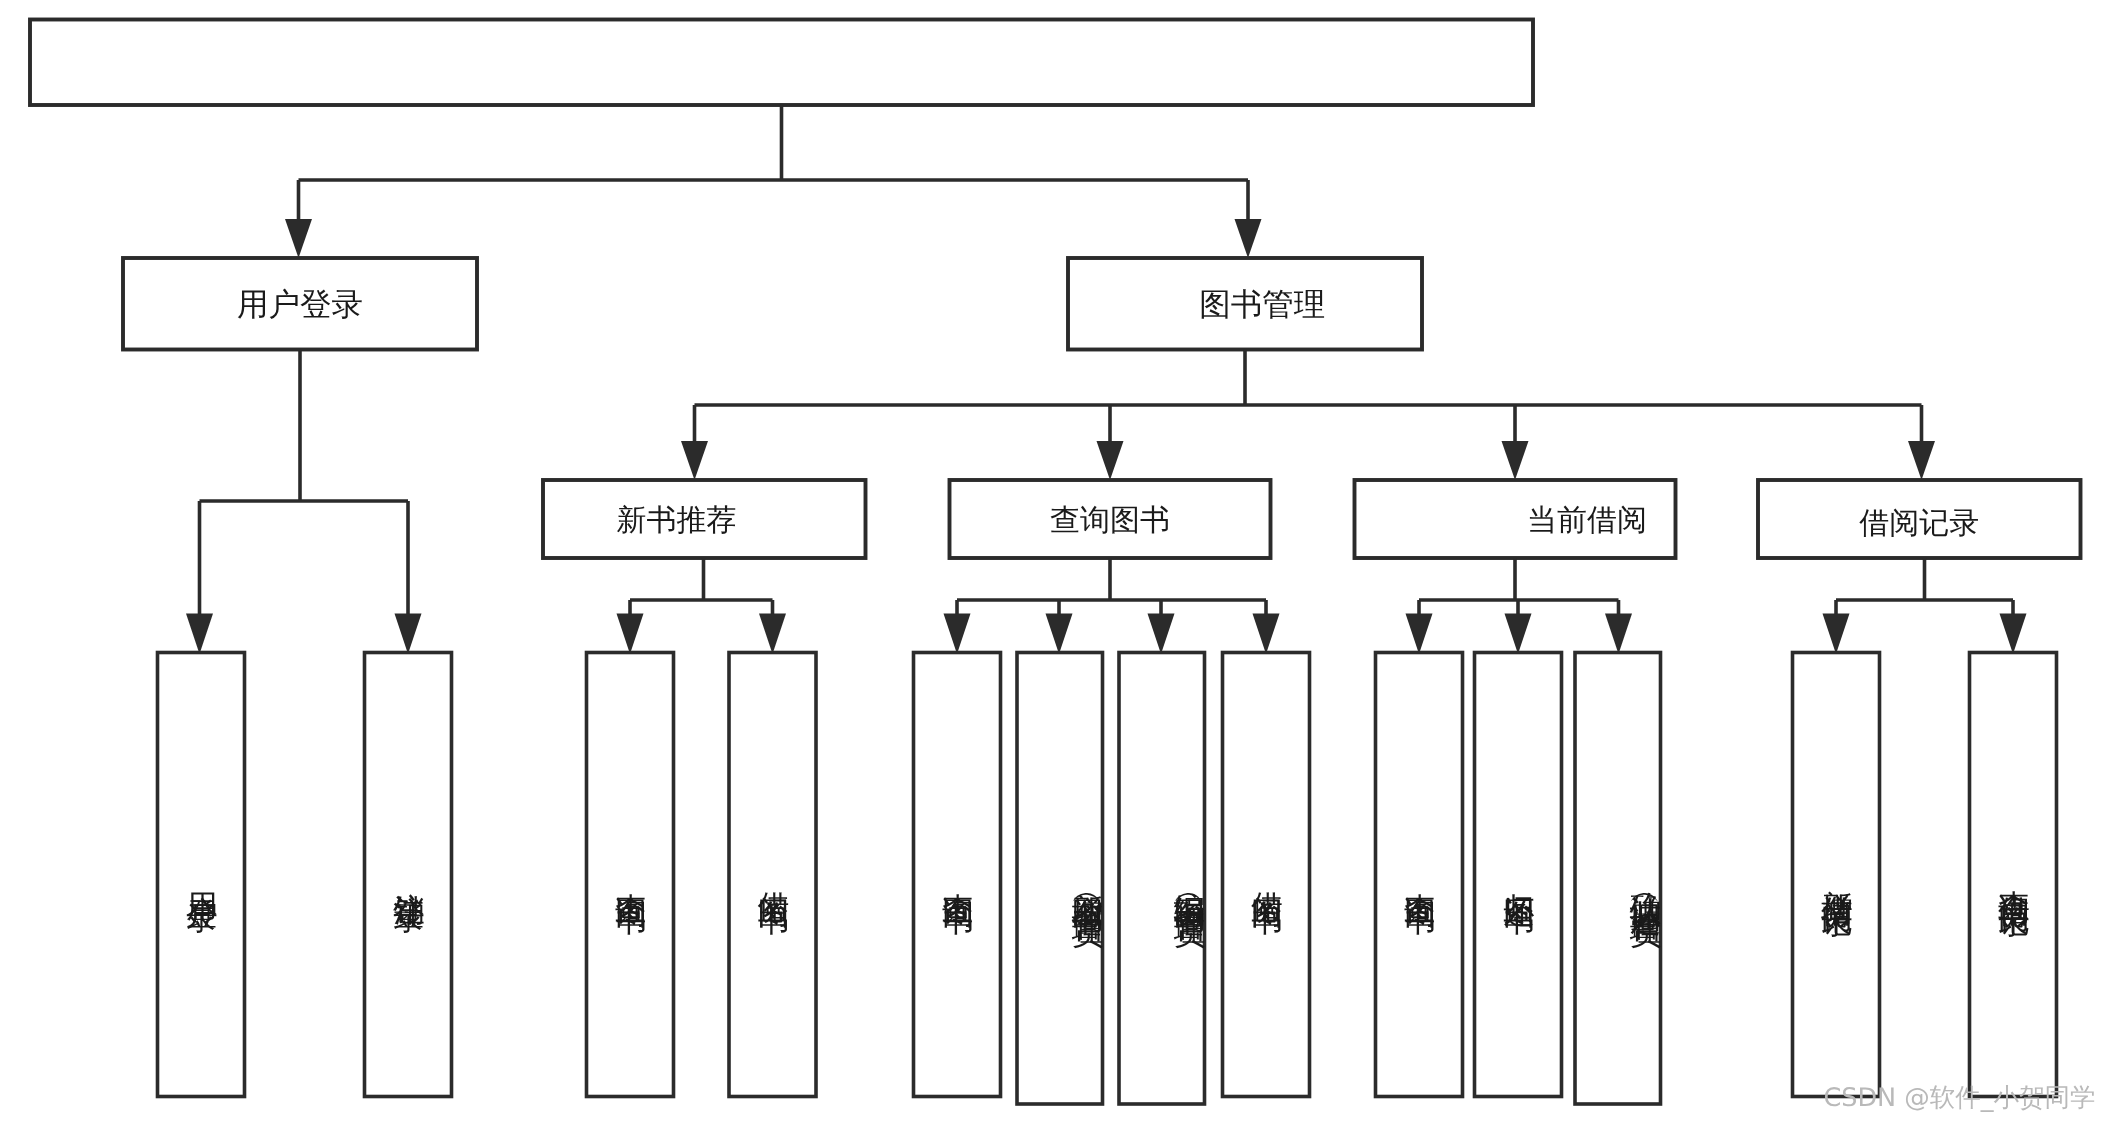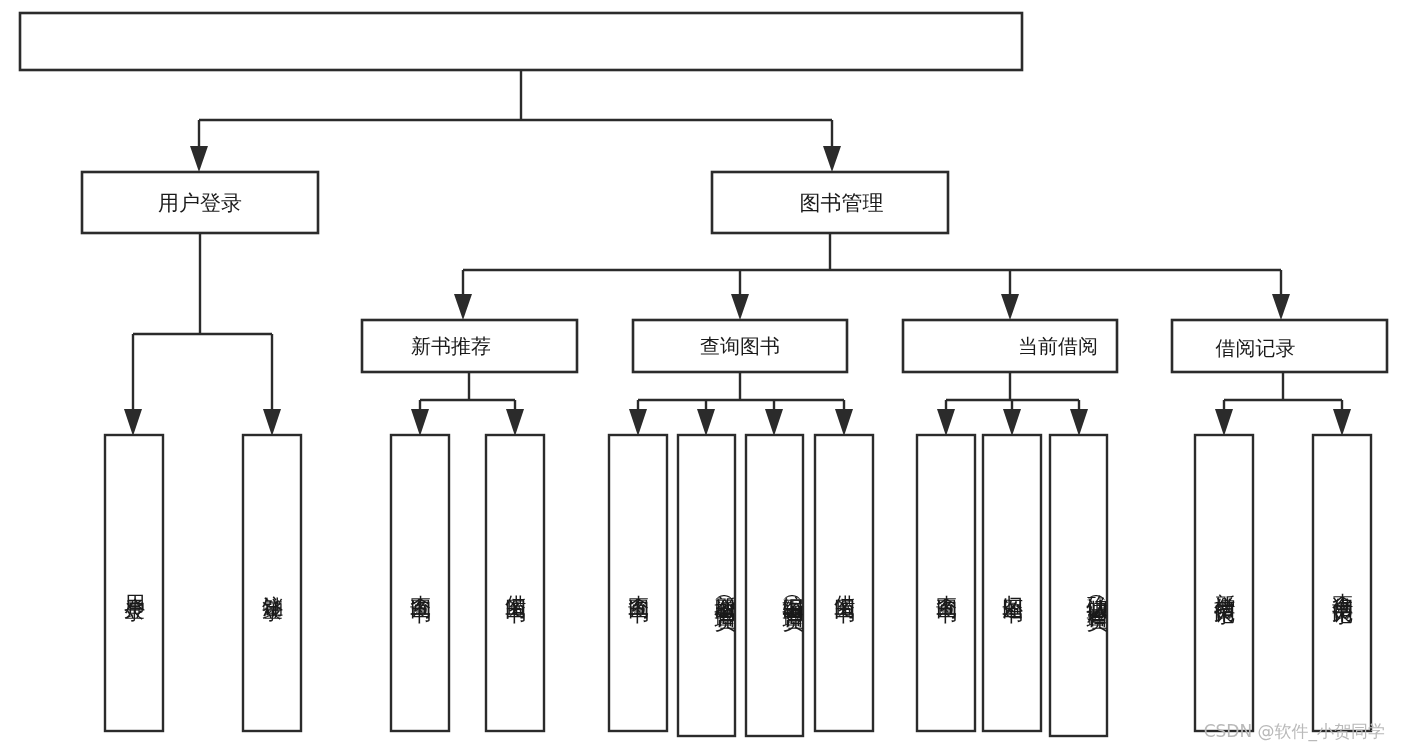--- a/index.html
+++ b/index.html
@@ -66,21 +66,21 @@
     align-items: center;
     justify-content: center;
     white-space: nowrap;
     pointer-events: none;
   }
   .hlabel.title { font-size: 22px; }
   .hlabel.lvl2 { font-size: 21px; }
   .hlabel.lvl3 { font-size: 20px; }
   .watermark {
     position: absolute;
-    right: 20px;
+    right: 8px;
     bottom: 4px;
     font-family: "DejaVu Sans", "Liberation Sans", sans-serif;
     font-size: 17px;
     color: #b9b9b9;
     white-space: nowrap;
     pointer-events: none;
   }
 </style>
 </head>
 <body>
@@ -179,21 +179,21 @@
 
   </svg>
 
 
   <div class="hlabel lvl2" style="left:82px; top:172px; width:236px; height:61px;">用户登录</div>
   <div class="hlabel lvl2" style="left:732px; top:172px; width:219px; height:61px;text-align:right;">图书管理</div>
 
   <div class="hlabel lvl3" style="left:362px; top:320px; width:178px; height:52px;">新书推荐</div>
   <div class="hlabel lvl3" style="left:633px; top:320px; width:214px; height:52px;">查询图书</div>
   <div class="hlabel lvl3" style="left:951px; top:320px; width:214px; height:52px;">当前借阅</div>
-  <div class="hlabel lvl3" style="left:1124px; top:320px; width:215px; height:56px;padding-left:24px;">借阅记录</div>
+  <div class="hlabel lvl3" style="left:1148px; top:320px; width:215px; height:56px;padding-left:24px;">借阅记录</div>
 
   <div class="vlabel" style="left:105px; top:435px; width:58px; height:296px; display:flex; align-items:center; justify-content:center;">用户登录</div>
   <div class="vlabel" style="left:243px; top:435px; width:58px; height:296px; display:flex; align-items:center; justify-content:center;">注销登录</div>
 
   <div class="vlabel" style="left:391px; top:435px; width:58px; height:296px; display:flex; align-items:center; justify-content:center;">查询图书</div>
   <div class="vlabel" style="left:486px; top:435px; width:58px; height:296px; display:flex; align-items:center; justify-content:center;">借阅图书</div>
 
   <div class="vlabel" style="left:609px; top:435px; width:58px; height:296px; display:flex; align-items:center; justify-content:center;">查询图书</div>
   <div class="vlabel" style="left:678px; top:443px; width:57px; height:293px; display:flex; align-items:flex-start; justify-content:center;">新增图书（管理员）</div>
   <div class="vlabel" style="left:746px; top:443px; width:57px; height:293px; display:flex; align-items:flex-start; justify-content:center;">编辑图书（管理员）</div>

